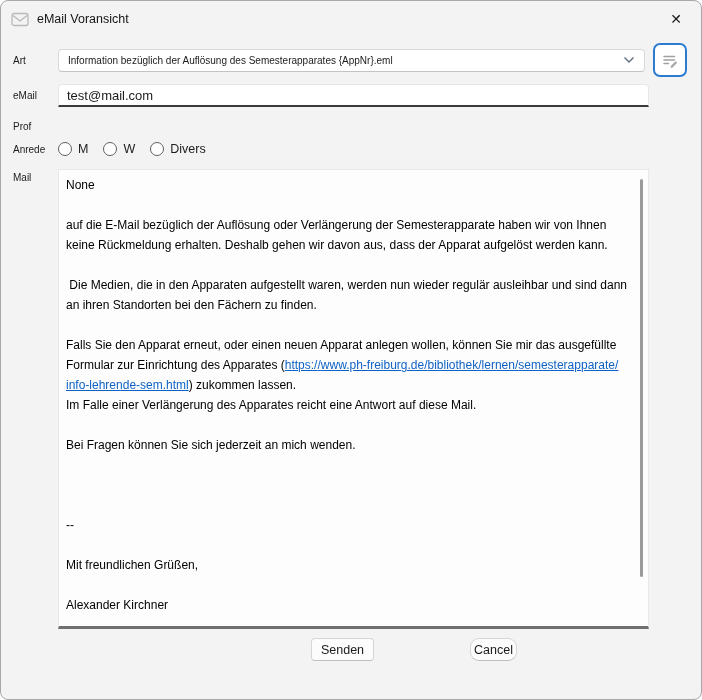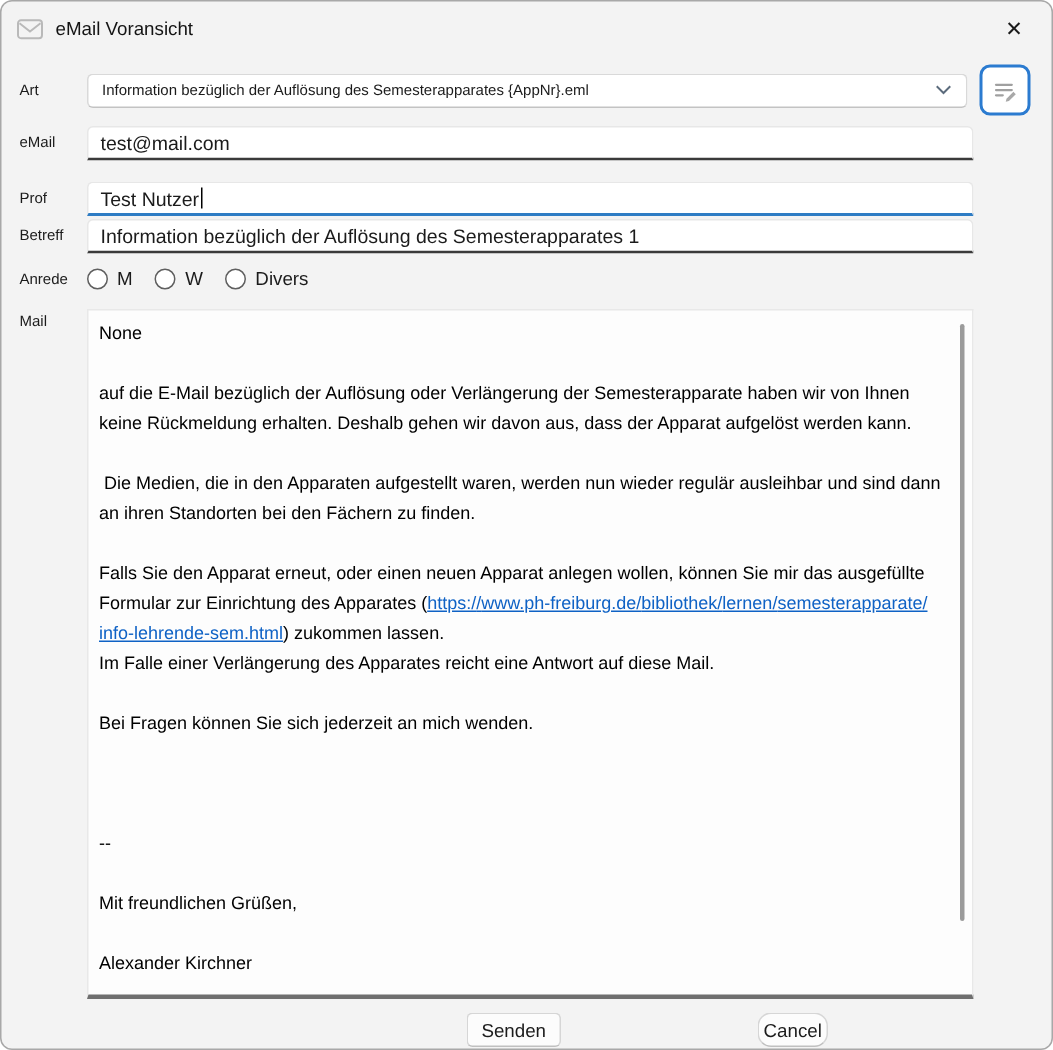--- a/index.html
+++ b/index.html
@@ -104,21 +104,21 @@
   .btn {
     position:absolute; top:0; height:23px;
     background:#fcfcfc;
     border:1px solid #d6d6d6; border-bottom-color:#c0c0c0;
     border-radius:4px;
     font-size:12.5px; color:#1b1b1b;
     font-family:"Liberation Sans", sans-serif;
     cursor:pointer; padding:0;
   }
   .btn-send { left:298px; width:63px; }
-  .btn-cancel { left:492px; width:47px;border-radius:9px; }
+  .btn-cancel { left:457px; width:47px;border-radius:9px; }
 
   svg { display:block; }
 </style>
 </head>
 <body>
 
 <div class="window">
 
   <div class="titlebar">
     <span class="app-icon">
@@ -157,32 +157,22 @@
 
     <div class="row row-input">
       <label>eMail</label>
       <div class="tfield">
         <span>test@mail.com</span>
       </div>
     </div>
 
     <div class="row row-input row-prof">
       <label>Prof</label>
-      <div class="tfield focused">
-        <span>Test Nutzer</span>
-        <span class="caret"></span>
-      </div>
-    </div>
-
-    <div class="row row-input row-betreff">
-      <label>Betreff</label>
-      <div class="tfield">
-        <span>Information bezüglich der Auflösung des Semesterapparates 1</span>
-      </div>
-    </div>
+    </div>
+
 
     <div class="row row-anrede">
       <label>Anrede</label>
       <div class="radios">
           <span class="radio-option">
             <span class="radio"></span>
             <span class="radio-label">M</span>
           </span>
           <span class="radio-option">
             <span class="radio"></span>

